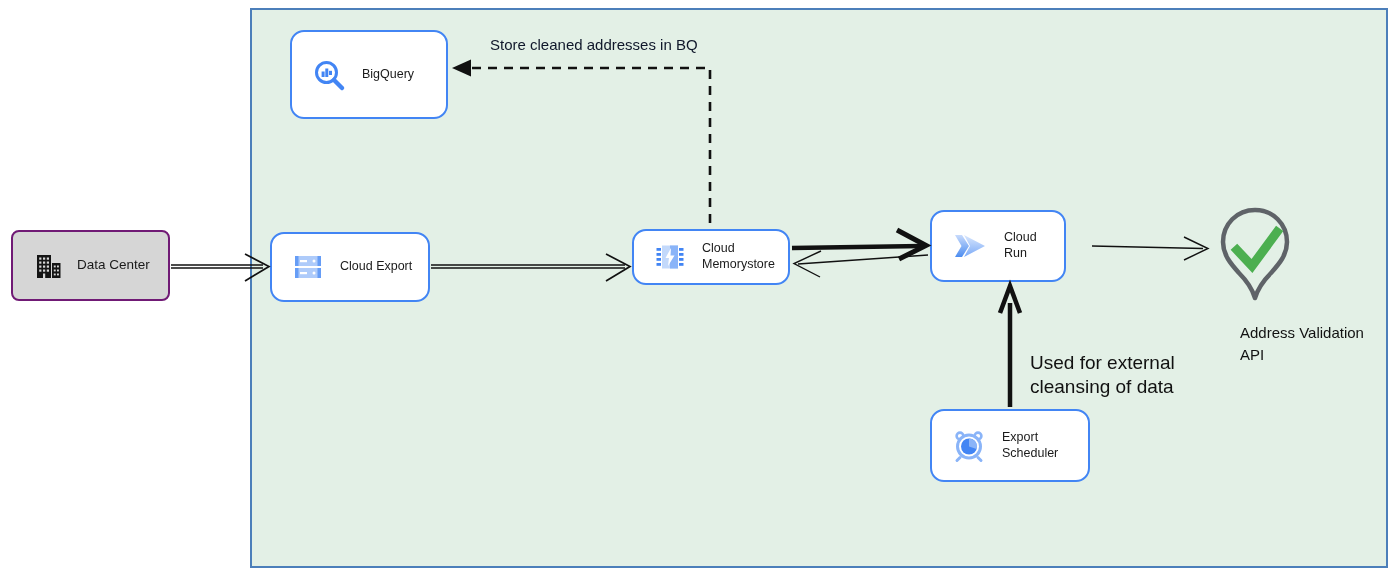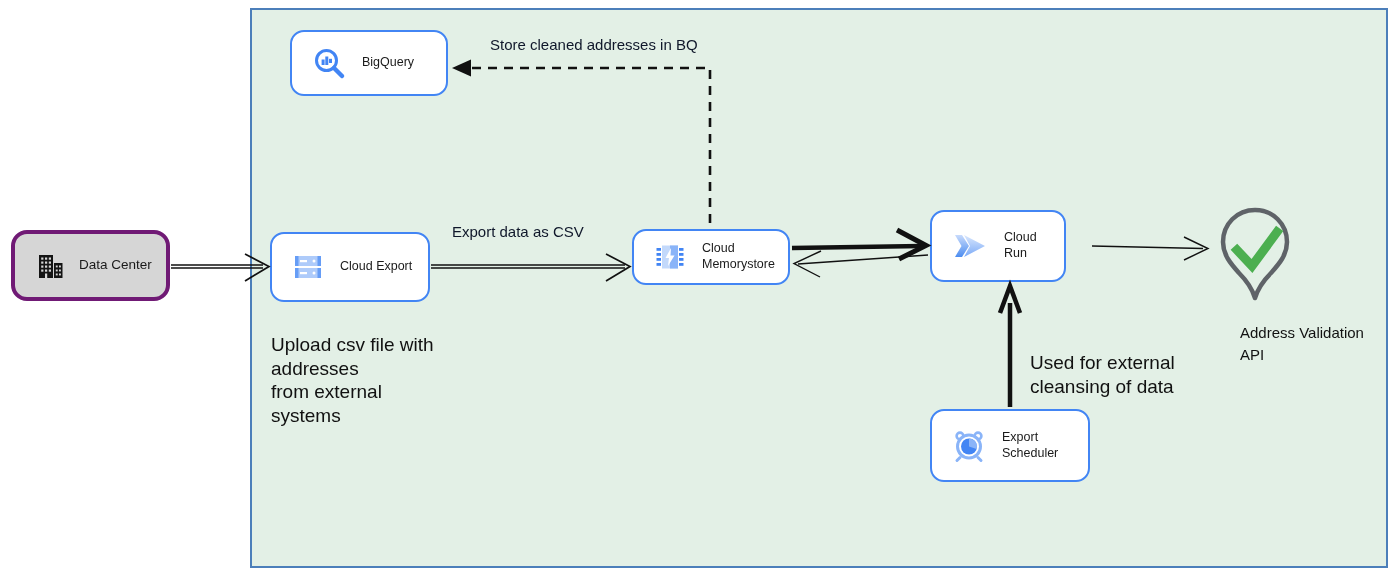--- a/index.html
+++ b/index.html
@@ -5,23 +5,23 @@
   html,body{margin:0;padding:0;background:#ffffff;}
   #stage{position:relative;width:1400px;height:580px;background:#fff;overflow:hidden;
          font-family:"Liberation Sans", sans-serif;}
   #container-zone{position:absolute;left:250px;top:8px;width:1138px;height:560px;
          background:#e3f0e6;border:2px solid #4c7fba;box-sizing:border-box;}
   .node{position:absolute;background:#ffffff;border:2px solid #4285f4;border-radius:14px;
         box-sizing:border-box;display:flex;align-items:center;z-index:3;}
   .node .nicon{flex:0 0 auto;margin-left:20px;display:flex;align-items:center;}
   .node .nlabel{margin-left:16px;margin-right:6px;font-size:12.5px;color:#1a1a1a;line-height:1.25;}
   #node-data-center{left:11px;top:230px;width:159px;height:71px;background:#d6d6d6;
-        border:4px solid #701a75;border-radius:16px;}
+        border:2px solid #701a75;border-radius:8px;}
   #node-data-center .nlabel{font-size:13.5px;margin-left:14px;}
-  #node-bigquery{left:290px;top:30px;width:158px;height:66px;}
+  #node-bigquery{left:290px;top:30px;width:158px;height:89px;}
   #node-cloud-storage{left:270px;top:232px;width:160px;height:70px;}
   #node-memorystore{left:632px;top:229px;width:158px;height:56px;}
   #node-memorystore .nlabel{max-width:76px;}
   #node-cloud-run{left:930px;top:210px;width:136px;height:72px;}
   #node-scheduler{left:930px;top:409px;width:160px;height:73px;}
   #arrow-layer{position:absolute;left:0;top:0;z-index:4;pointer-events:none;}
   #pin-svg{position:absolute;left:1213px;top:206px;z-index:3;}
   .note{position:absolute;color:#111;font-size:19px;line-height:23.5px;white-space:pre-wrap;z-index:5;}
   .edge-label{position:absolute;color:#0f172a;font-size:15px;line-height:24px;white-space:pre-wrap;z-index:5;}
   #note-store-bq{left:490px;top:33px;}
@@ -195,22 +195,17 @@
     </span>
     <span class="nlabel">Export Scheduler</span>
   </div>
 
   <svg id="pin-svg" width="84" height="102" viewBox="0 0 84 102">
     <path d="M42 4 C24 4 10 18 10 36 C10 49 18 58 26 67 C33 74 39 82 42 92 C45 82 51 74 58 67 C66 58 74 49 74 36 C74 18 60 4 42 4 Z" fill="none" stroke="#5f6368" stroke-width="4.5" stroke-linejoin="round"></path>
     <path d="M24 44 L39 60 L64 26" fill="none" stroke="#4caf50" stroke-width="9" stroke-linecap="square"></path>
   </svg>
 
   <div class="edge-label" id="note-store-bq">Store cleaned addresses in BQ</div>
-  <div class="edge-label" id="note-export-csv">Export data as CSV</div>
-  <div class="note" id="note-upload">Upload csv file with
-addresses
-from external
-systems</div>
   <div class="note" id="note-periodic">Used for external
 cleansing of data</div>
   <div id="note-address-api">Address Validation API</div>
 
 </div>
 
 </body></html>

